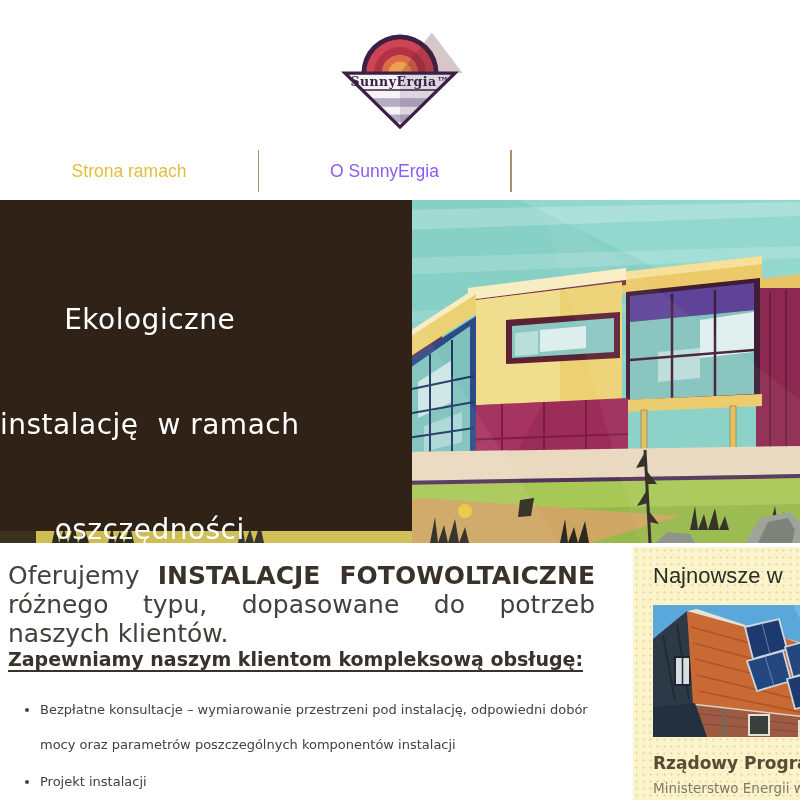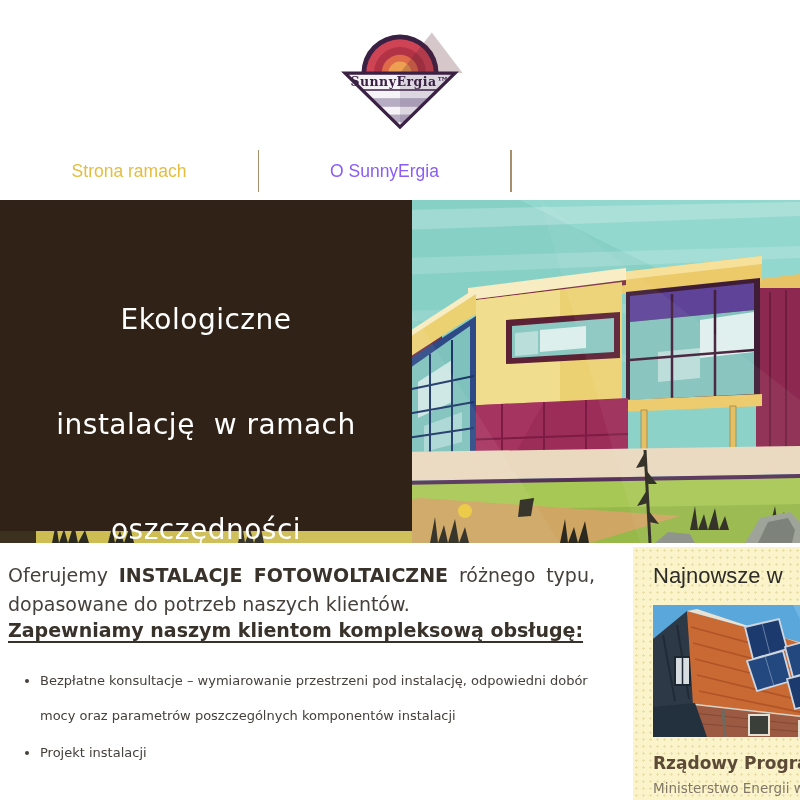--- a/index.html
+++ b/index.html
@@ -21,29 +21,29 @@
   .nav-item.active { color:#e5bd3e; }
   .nav-item:nth-child(1){ width:258px; }
   .nav-item:nth-child(3){ width:251px; }
   .nav-item:nth-child(5){ width:276px; }
   .nav-div { width:1px; background:#a5906b; align-self:stretch; }
 
   
   .hero { position:relative; height:343px; margin-top:8px; overflow:hidden; }
   .hero-art { position:absolute; inset:0; width:800px; height:343px; display:block; }
   .hero-overlay { position:absolute; left:0; top:0; width:412px; height:331px; background:#302216;
-                  display:flex; align-items:center; justify-content:center; }
+                  display:flex; align-items:center; justify-content:flex-start; }
   .hero-headline { color:#ffffff; font-size:28px; line-height:35px; text-align:center;
                    white-space:pre-wrap; margin-top:118px; letter-spacing:.5px; }
   .hero-headline span { display:block; }
 
   
   .main-row { display:flex; align-items:flex-start; }
   .content-col { flex:none; width:633px; padding:18px 38px 0 8px; color:#45403b; }
-  .intro { font-size:19px; line-height:29px; text-align:justify; }
+  .intro { font-size:25px; line-height:29px; text-align:justify; }
   .intro b { font-weight:700; color:#39322b; }
   .list-heading { font-size:19px; font-weight:700; color:#39322b;
                   text-decoration:underline; text-underline-offset:4px; text-decoration-thickness:2px; }
   .bullets { margin-top:22px; padding-left:32px; list-style:disc; }
   .bullets li { font-size:13px; line-height:35px; max-width:560px; margin-bottom:2px; }
 
   
   .sidebar { flex:none; width:240px; min-height:257px; height:400px; margin-top:4px;
              background-color:#fbf4ca;
              background-image:radial-gradient(circle, #e9dfa8 1px, rgba(0,0,0,0) 1.3px);

